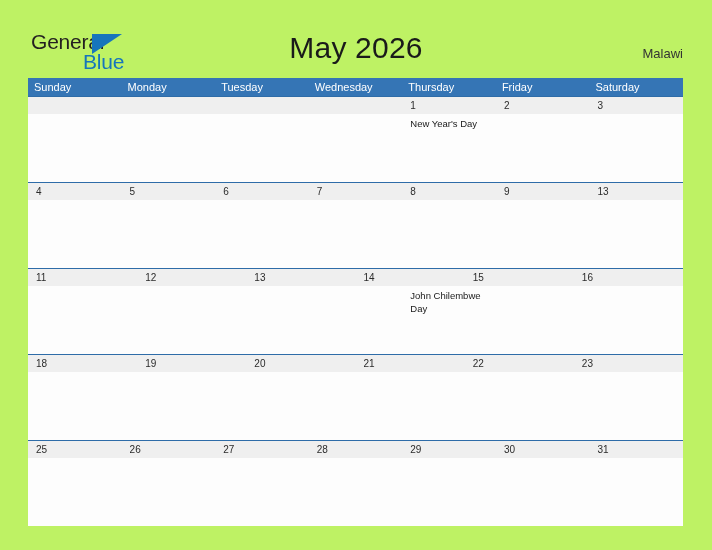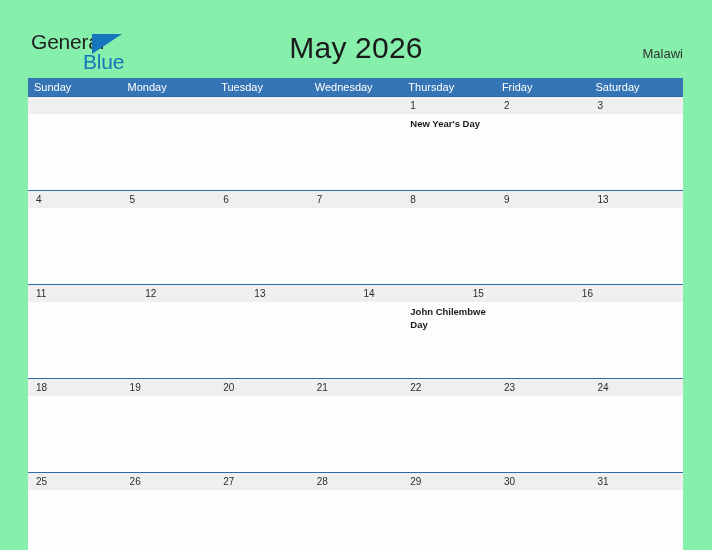--- a/index.html
+++ b/index.html
@@ -10,21 +10,21 @@
     width: 712px;
     height: 550px;
     background: #ffffff;
     font-family: "Liberation Sans", sans-serif;
     overflow: hidden;
   }
   .page {
     position: relative;
     width: 712px;
     height: 550px;
-    background: #86efac;
+    background: #bef264;
   }
 
   
   .top-bar {
     position: absolute;
     left: 0;
     top: 0;
     width: 712px;
     height: 78px;
   }
@@ -125,23 +125,22 @@
     flex: 1 1 0;
     font-size: 10px;
     line-height: 17px;
     color: #2b2b2b;
     padding-left: 8px;
     box-sizing: border-box;
   }
   .body-strip {
     display: flex;
     width: 100%;
-    height: 76px;
+    height: 68px;
     background: #fdfdfd;
-    font-weight: bold;
   }
   .body-cell {
     flex: 1 1 0;
     padding: 3px 6px 0 8px;
     box-sizing: border-box;
   }
   .event {
     font-size: 9.5px;
     line-height: 13px;
     color: #1a1a1a;
@@ -284,21 +283,20 @@
     </div>
 
     <div class="week-row">
       <div class="date-strip">
         <div class="date-cell">18</div>
         <div class="date-cell">19</div>
         <div class="date-cell">20</div>
         <div class="date-cell">21</div>
         <div class="date-cell">22</div>
         <div class="date-cell">23</div>
-        <div class="date-cell">24</div>
       </div>
       <div class="body-strip">
         <div class="body-cell">
             <div class="event"></div>
           </div>
         <div class="body-cell">
             <div class="event"></div>
           </div>
         <div class="body-cell">
             <div class="event"></div>

